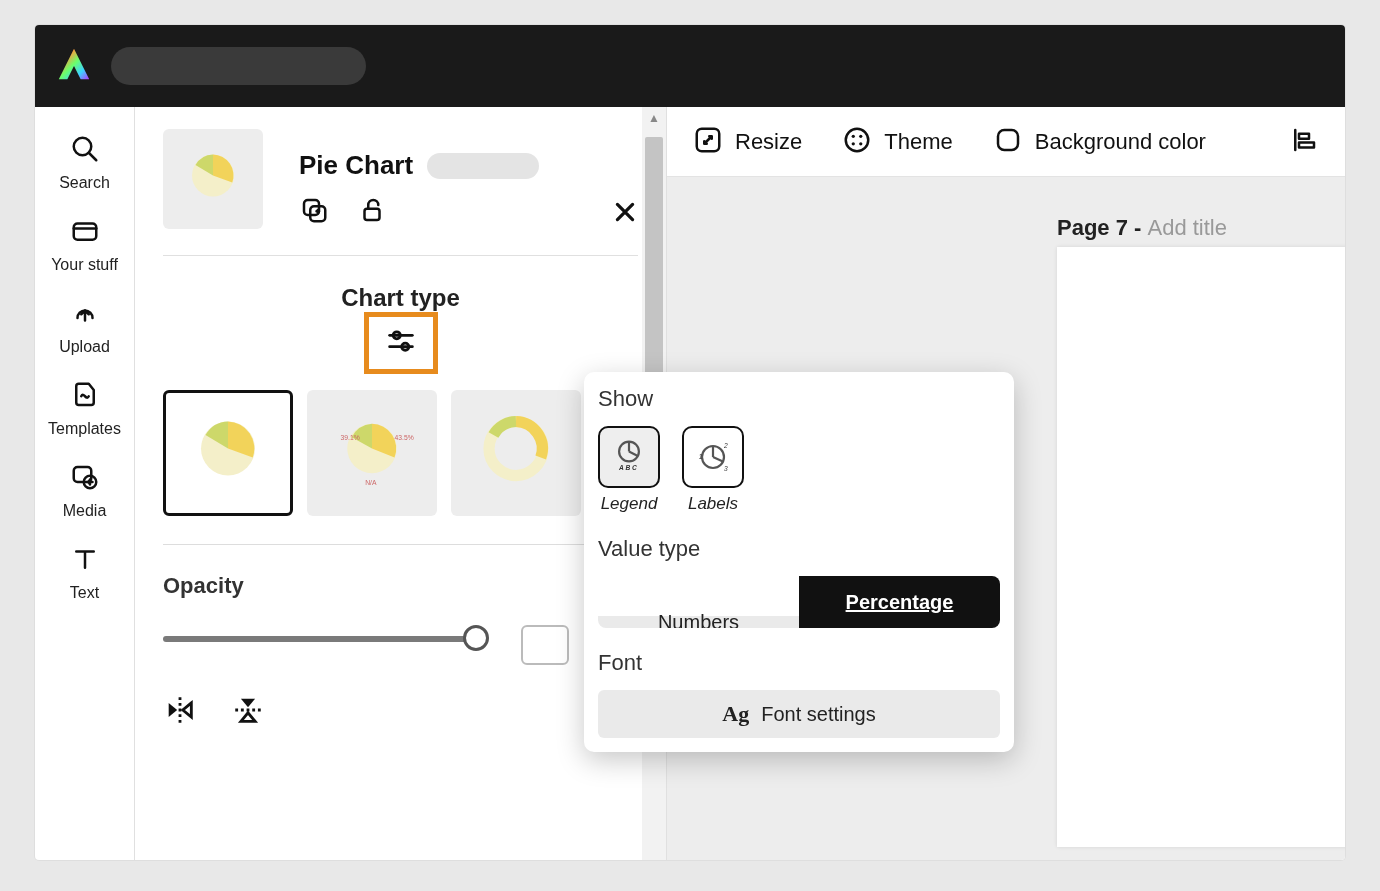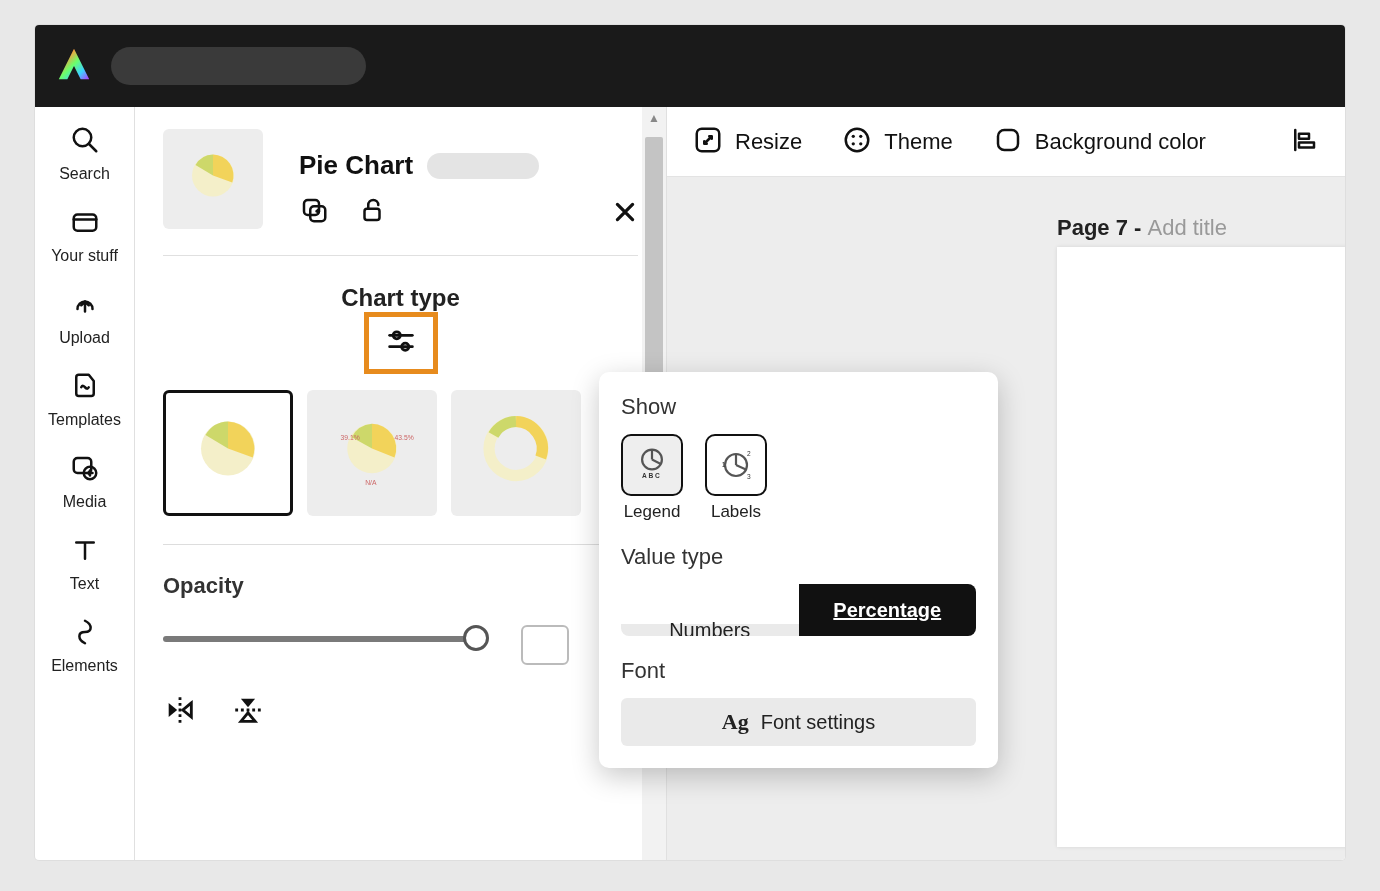--- a/index.html
+++ b/index.html
@@ -2,21 +2,21 @@
 <html><head>
 <meta charset="utf-8">
 <style>
   * { box-sizing: border-box; margin: 0; padding: 0; font-family: -apple-system, BlinkMacSystemFont, "Segoe UI", Arial, sans-serif; }
   body { background: #e8e8e8; width: 1380px; height: 891px; overflow: hidden; }
   .app-frame { position: absolute; left: 35px; top: 25px; width: 1310px; height: 835px; background: #fff; border-radius: 4px; overflow: hidden; box-shadow: 0 0 0 1px rgba(0,0,0,0.04); }
   .topbar { height: 82px; background: #1a1a1a; display: flex; align-items: center; padding: 0 20px; gap: 18px; }
   .logo { width: 38px; height: 38px; }
   .title-pill { width: 255px; height: 38px; background: #3a3a3a; border-radius: 19px; }
   .main { display: flex; height: calc(100% - 82px); }
-  .rail { width: 100px; border-right: 1px solid #e0e0e0; display: flex; flex-direction: column; align-items: flex-start; padding-top: 18px; gap: 24px; }
+  .rail { width: 100px; border-right: 1px solid #e0e0e0; display: flex; flex-direction: column; align-items: flex-start; padding-top: 27px; gap: 24px; }
   .rail-item { display: flex; flex-direction: column; align-items: center; gap: 6px; cursor: pointer; width: 100%; }
   .rail-item svg { width: 30px; height: 30px; }
   .rail-label { font-size: 16px; color: #222; }
   .panel { width: 532px; border-right: 1px solid #e0e0e0; position: relative; padding: 22px 28px; }
   .panel-header { display: flex; align-items: flex-end; gap: 36px; padding-bottom: 26px; border-bottom: 1px solid #e0e0e0; }
   .thumb { width: 100px; height: 100px; background: #ededed; border-radius: 6px; display:flex; align-items:center; justify-content:center; }
   .panel-title-row { display: flex; align-items: center; gap: 14px; }
   .panel-title { font-size: 26px; font-weight: 700; color: #111; }
   .title-chip { width: 112px; height: 26px; background: #e4e4e4; border-radius: 13px; }
   .panel-close { margin-left: auto; cursor:pointer; }
@@ -41,24 +41,24 @@
   .scroll-arrow { position:absolute; left:0; top:0; width:24px; height:22px; display:flex; align-items:center; justify-content:center; color:#888; font-size:12px;}
   .canvas { flex: 1; background: #ededed; position: relative; }
   .canvas-toolbar { height: 70px; background:#fff; border-bottom:1px solid #e3e3e3; display:flex; align-items:center; padding: 12px 26px; gap: 40px; }
   .tb-item { display:flex; align-items:center; gap: 12px; cursor:pointer; }
   .tb-item svg { width: 30px; height: 30px; }
   .tb-label { font-size: 22px; color:#111; }
   .page-label { position:absolute; top: 108px; left: 390px; font-size: 22px; }
   .page-num { font-weight:700; color:#222; }
   .page-title-ph { color:#999; }
   .page-surface { position:absolute; top: 140px; left: 390px; width: 600px; height: 600px; background:#fff; box-shadow: 0 0 4px rgba(0,0,0,0.1); }
-  .popover { position:absolute; top: 372px; left: 599px; width: 399px; background:#fff; border-radius: 10px; box-shadow: 0 8px 28px rgba(0,0,0,0.22); padding: 22px; z-index: 50; }
+  .popover { position:absolute; top: 372px; left: 584px; width: 430px; background:#fff; border-radius: 10px; box-shadow: 0 8px 28px rgba(0,0,0,0.22); padding: 14px; z-index: 50; }
   .pop-label { font-size: 22px; color:#333; margin-bottom: 14px; }
   .show-row { display:flex; gap: 22px; margin-bottom: 22px; }
-  .show-item { display:flex; flex-direction:column; align-items:center; gap:6px; cursor:pointer; }
+  .show-item { display:flex; flex-direction:column; align-items:center; gap:6px; cursor:pointer;font-style:italic; }
   .show-box { width: 62px; height: 62px; border: 2.5px solid #111; border-radius: 10px; display:flex; align-items:center; justify-content:center; }
   .show-box.selected { background:#eee; }
   .show-label { font-size: 17px; color:#222; }
   .seg { display:flex; width:100%; height: 52px; border-radius: 8px; overflow:hidden; margin-bottom: 22px; }
   .seg-btn { flex:1; display:flex; align-items:center; justify-content:center; font-size: 20px; cursor:pointer; }
   .seg-btn.inactive { background:#eaeaea; color:#222;margin-top:40px; }
   .seg-btn.active { background:#111; color:#fff; font-weight:600;text-decoration:underline; }
   .font-btn { width:100%; height: 48px; background:#eaeaea; border-radius:6px; display:flex; align-items:center; justify-content:center; gap:12px; font-size:20px; color:#222; cursor:pointer; }
   .opacity-input { position:absolute; left: 358px; top: 0; width: 48px; height: 40px; border:2px solid #bbb; border-radius:6px; background:#fff; }
   .icon-stroke { stroke:#111; stroke-width:2; fill:none; stroke-linecap:round; stroke-linejoin:round; }
@@ -123,26 +123,20 @@
               <path d="M14 16 l4 0 M16 14 l0 4" class="icon-stroke" transform="rotate(0 16 16)"></path>
               <polygon points="14.5,14 14.5,18 18,16" fill="#111"></polygon>
             </svg></span>
         <span class="rail-label">Media</span>
       </div>
       <div class="rail-item">
         <span><svg viewBox="0 0 24 24">
               <path d="M5 6 h14 M12 6 v13" class="icon-stroke"></path>
             </svg></span>
         <span class="rail-label">Text</span>
-      </div>
-      <div class="rail-item">
-        <span><svg viewBox="0 0 24 24">
-              <path d="M12 3 c6 3 6 9 0 9 c-6 0 -6 6 0 9" class="icon-stroke"></path>
-            </svg></span>
-        <span class="rail-label">Elements</span>
       </div>
     </div>
 
     <div class="panel">
       <div class="panel-header">
         <div class="thumb">
           <svg width="70" height="70" viewBox="0 0 40 40">
               <circle cx="20" cy="18" r="12" fill="#f4efc9"></circle>
               <path d="M20 18 L20 6 A12 12 0 0 1 31 22 Z" fill="#f2d35a"></path>
               <path d="M20 18 L20 6 A12 12 0 0 0 10 12 Z" fill="#cdd86a"></path>

